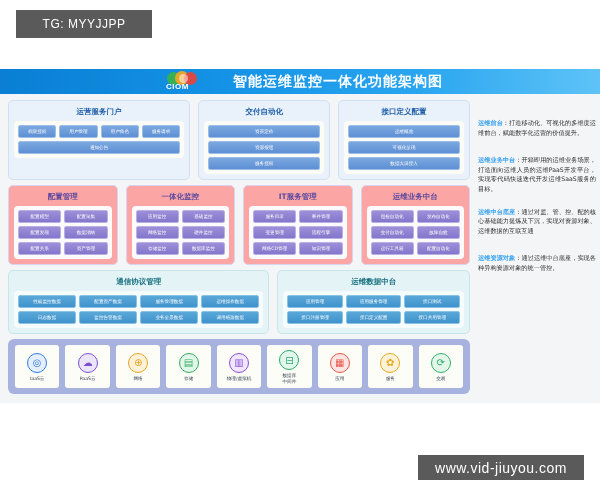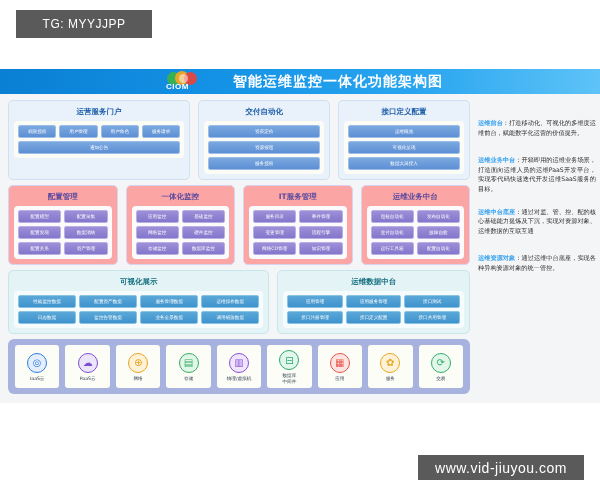--- a/index.html
+++ b/index.html
@@ -204,21 +204,21 @@
               <span class="chip" style="flex-basis:30%">故障自愈</span>
               <span class="chip" style="flex-basis:30%">运行工具箱</span>
               <span class="chip" style="flex-basis:30%">配置自动化</span>
             </div>
           </div>
         </div>
       </div>
 
       <div class="row" id="tier3">
         <div class="panel t3" style="flex:1.38">
-          <div class="panel-title">可视化展示</div>
+          <div class="panel-title">通信协议管理</div>
           <div class="inner">
             <div class="chips">
               <span class="chip" style="flex-basis:22%">性能监控数据</span>
               <span class="chip" style="flex-basis:22%">配置资产数据</span>
               <span class="chip" style="flex-basis:22%">服务管理数据</span>
               <span class="chip" style="flex-basis:22%">运维操作数据</span>
               <span class="chip" style="flex-basis:22%">日志数据</span>
               <span class="chip" style="flex-basis:22%">监控告警数据</span>
               <span class="chip" style="flex-basis:22%">业务全景数据</span>
               <span class="chip" style="flex-basis:22%">调用链路数据</span>

